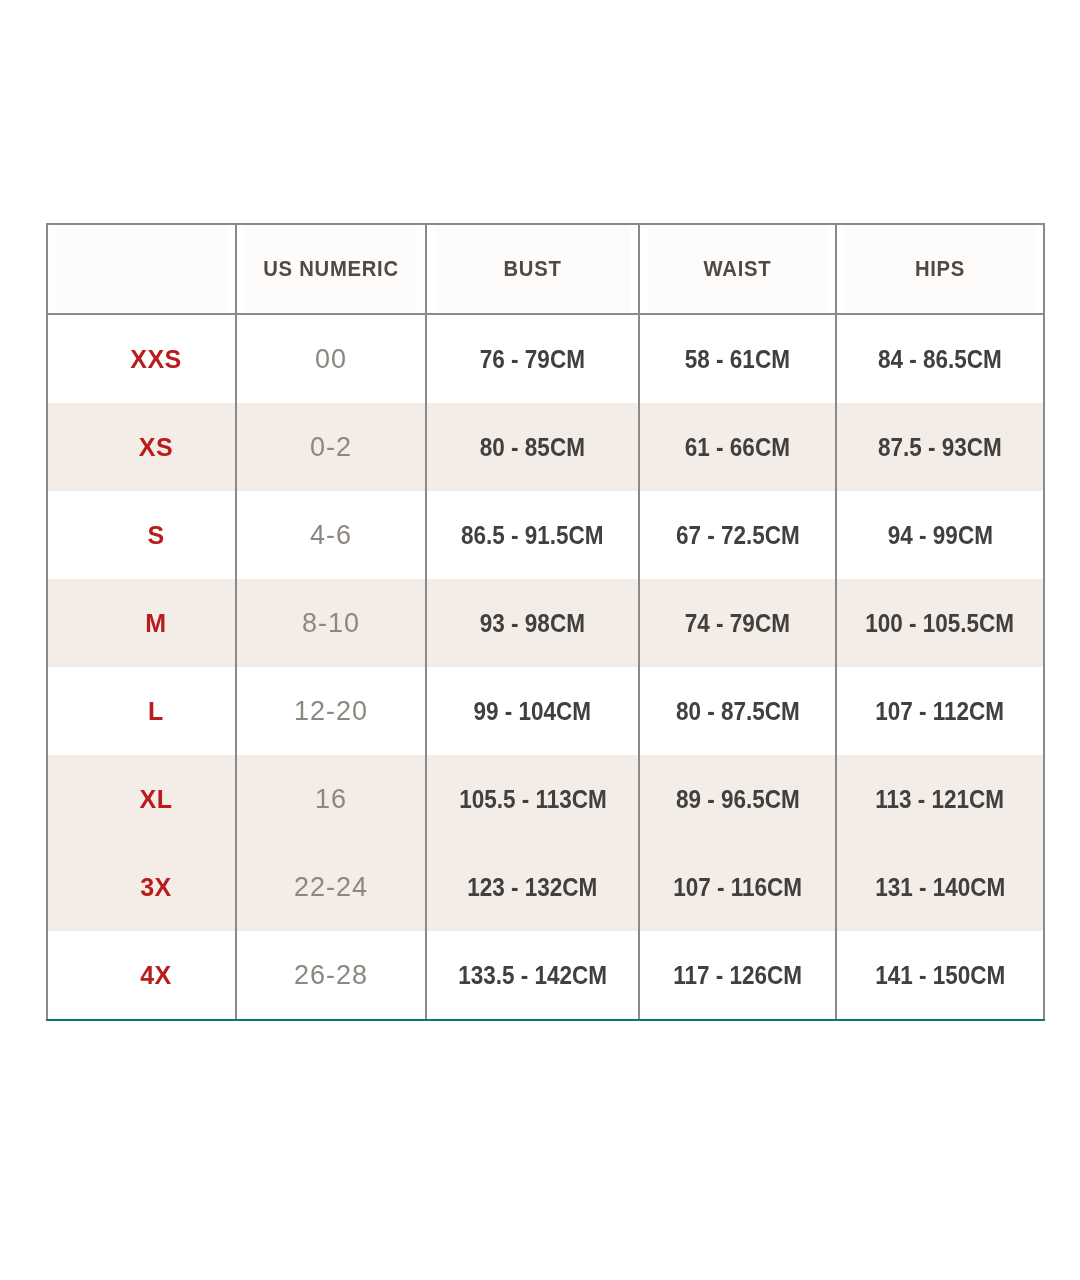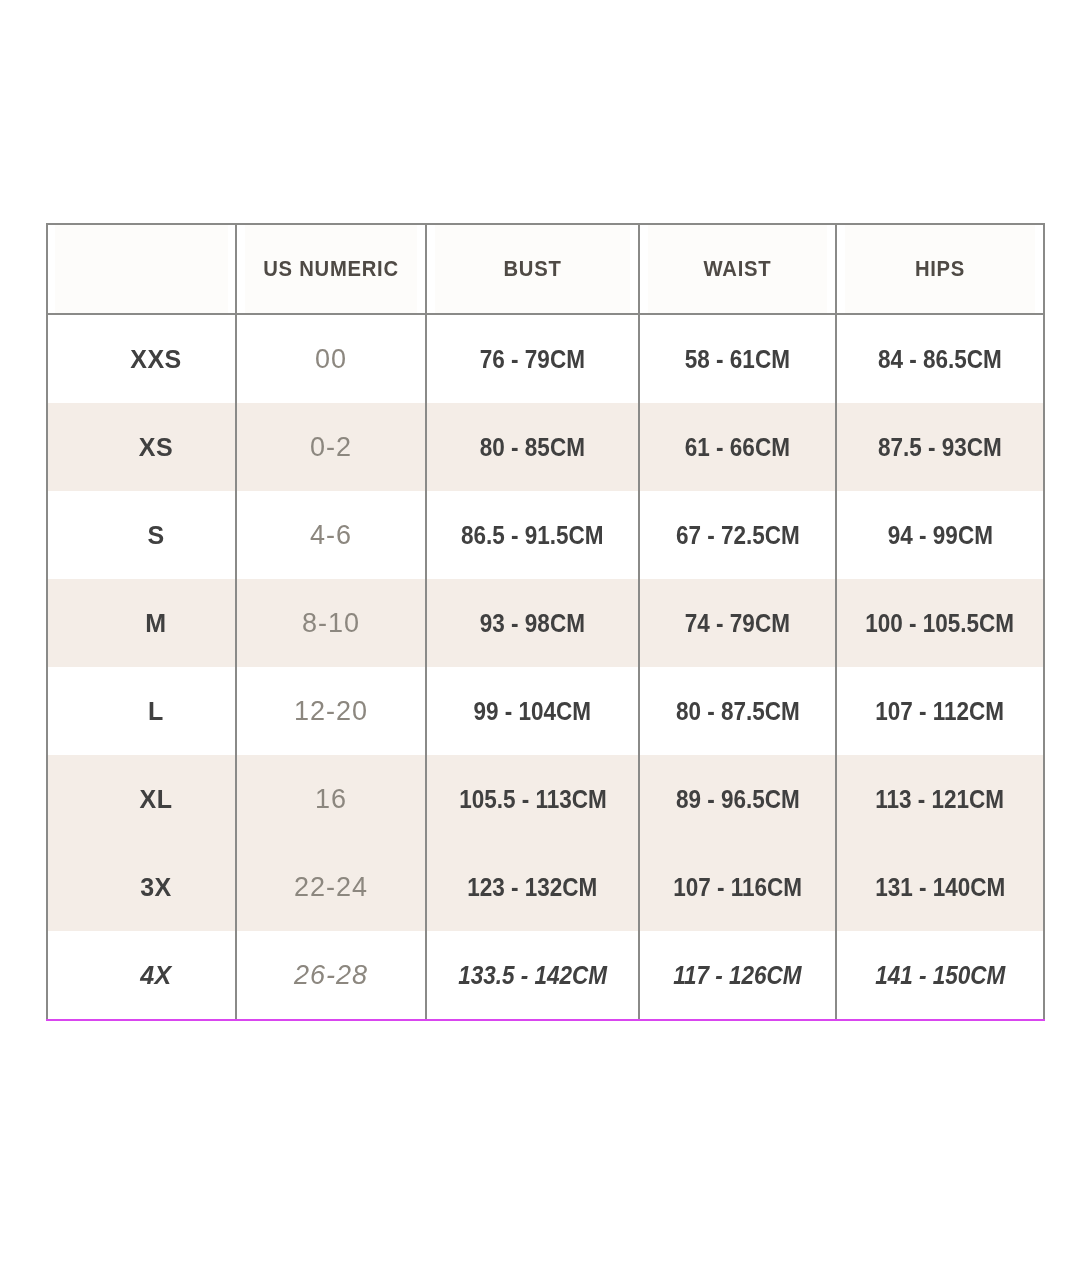--- a/index.html
+++ b/index.html
@@ -40,22 +40,21 @@
   table.size-chart td {
     border: 2px solid #8a8a88;
   }
 
   
   table.size-chart tbody tr td {
     border-top: 0;
     border-bottom: 0;
   }
   table.size-chart tbody tr:last-child td {
-    border-bottom: 2px solid #d946ef;
-    font-style: italic;
+    border-bottom: 2px solid #0f766e;
   }
 
   col.c-size    { width: 189px; }
   col.c-us      { width: 190px; }
   col.c-bust    { width: 213px; }
   col.c-waist   { width: 197px; }
   col.c-hips    { width: 208px; }
 
   thead th {
     height: 86px;
@@ -76,21 +75,21 @@
     vertical-align: middle;
   }
 
   tbody tr.row-white td { background: #ffffff; }
   tbody tr.row-tint  td { background: #f4ede7; }
 
   
   td.cell-size {
     font-weight: bold;
     font-size: 25px;
-    color: #404040;
+    color: #b91c1c;
     letter-spacing: 0.5px;
     padding-left: 30px;
   }
 
   
   td.cell-us {
     font-weight: normal;
     font-size: 27px;
     color: #8c877f;
     letter-spacing: 1px;

